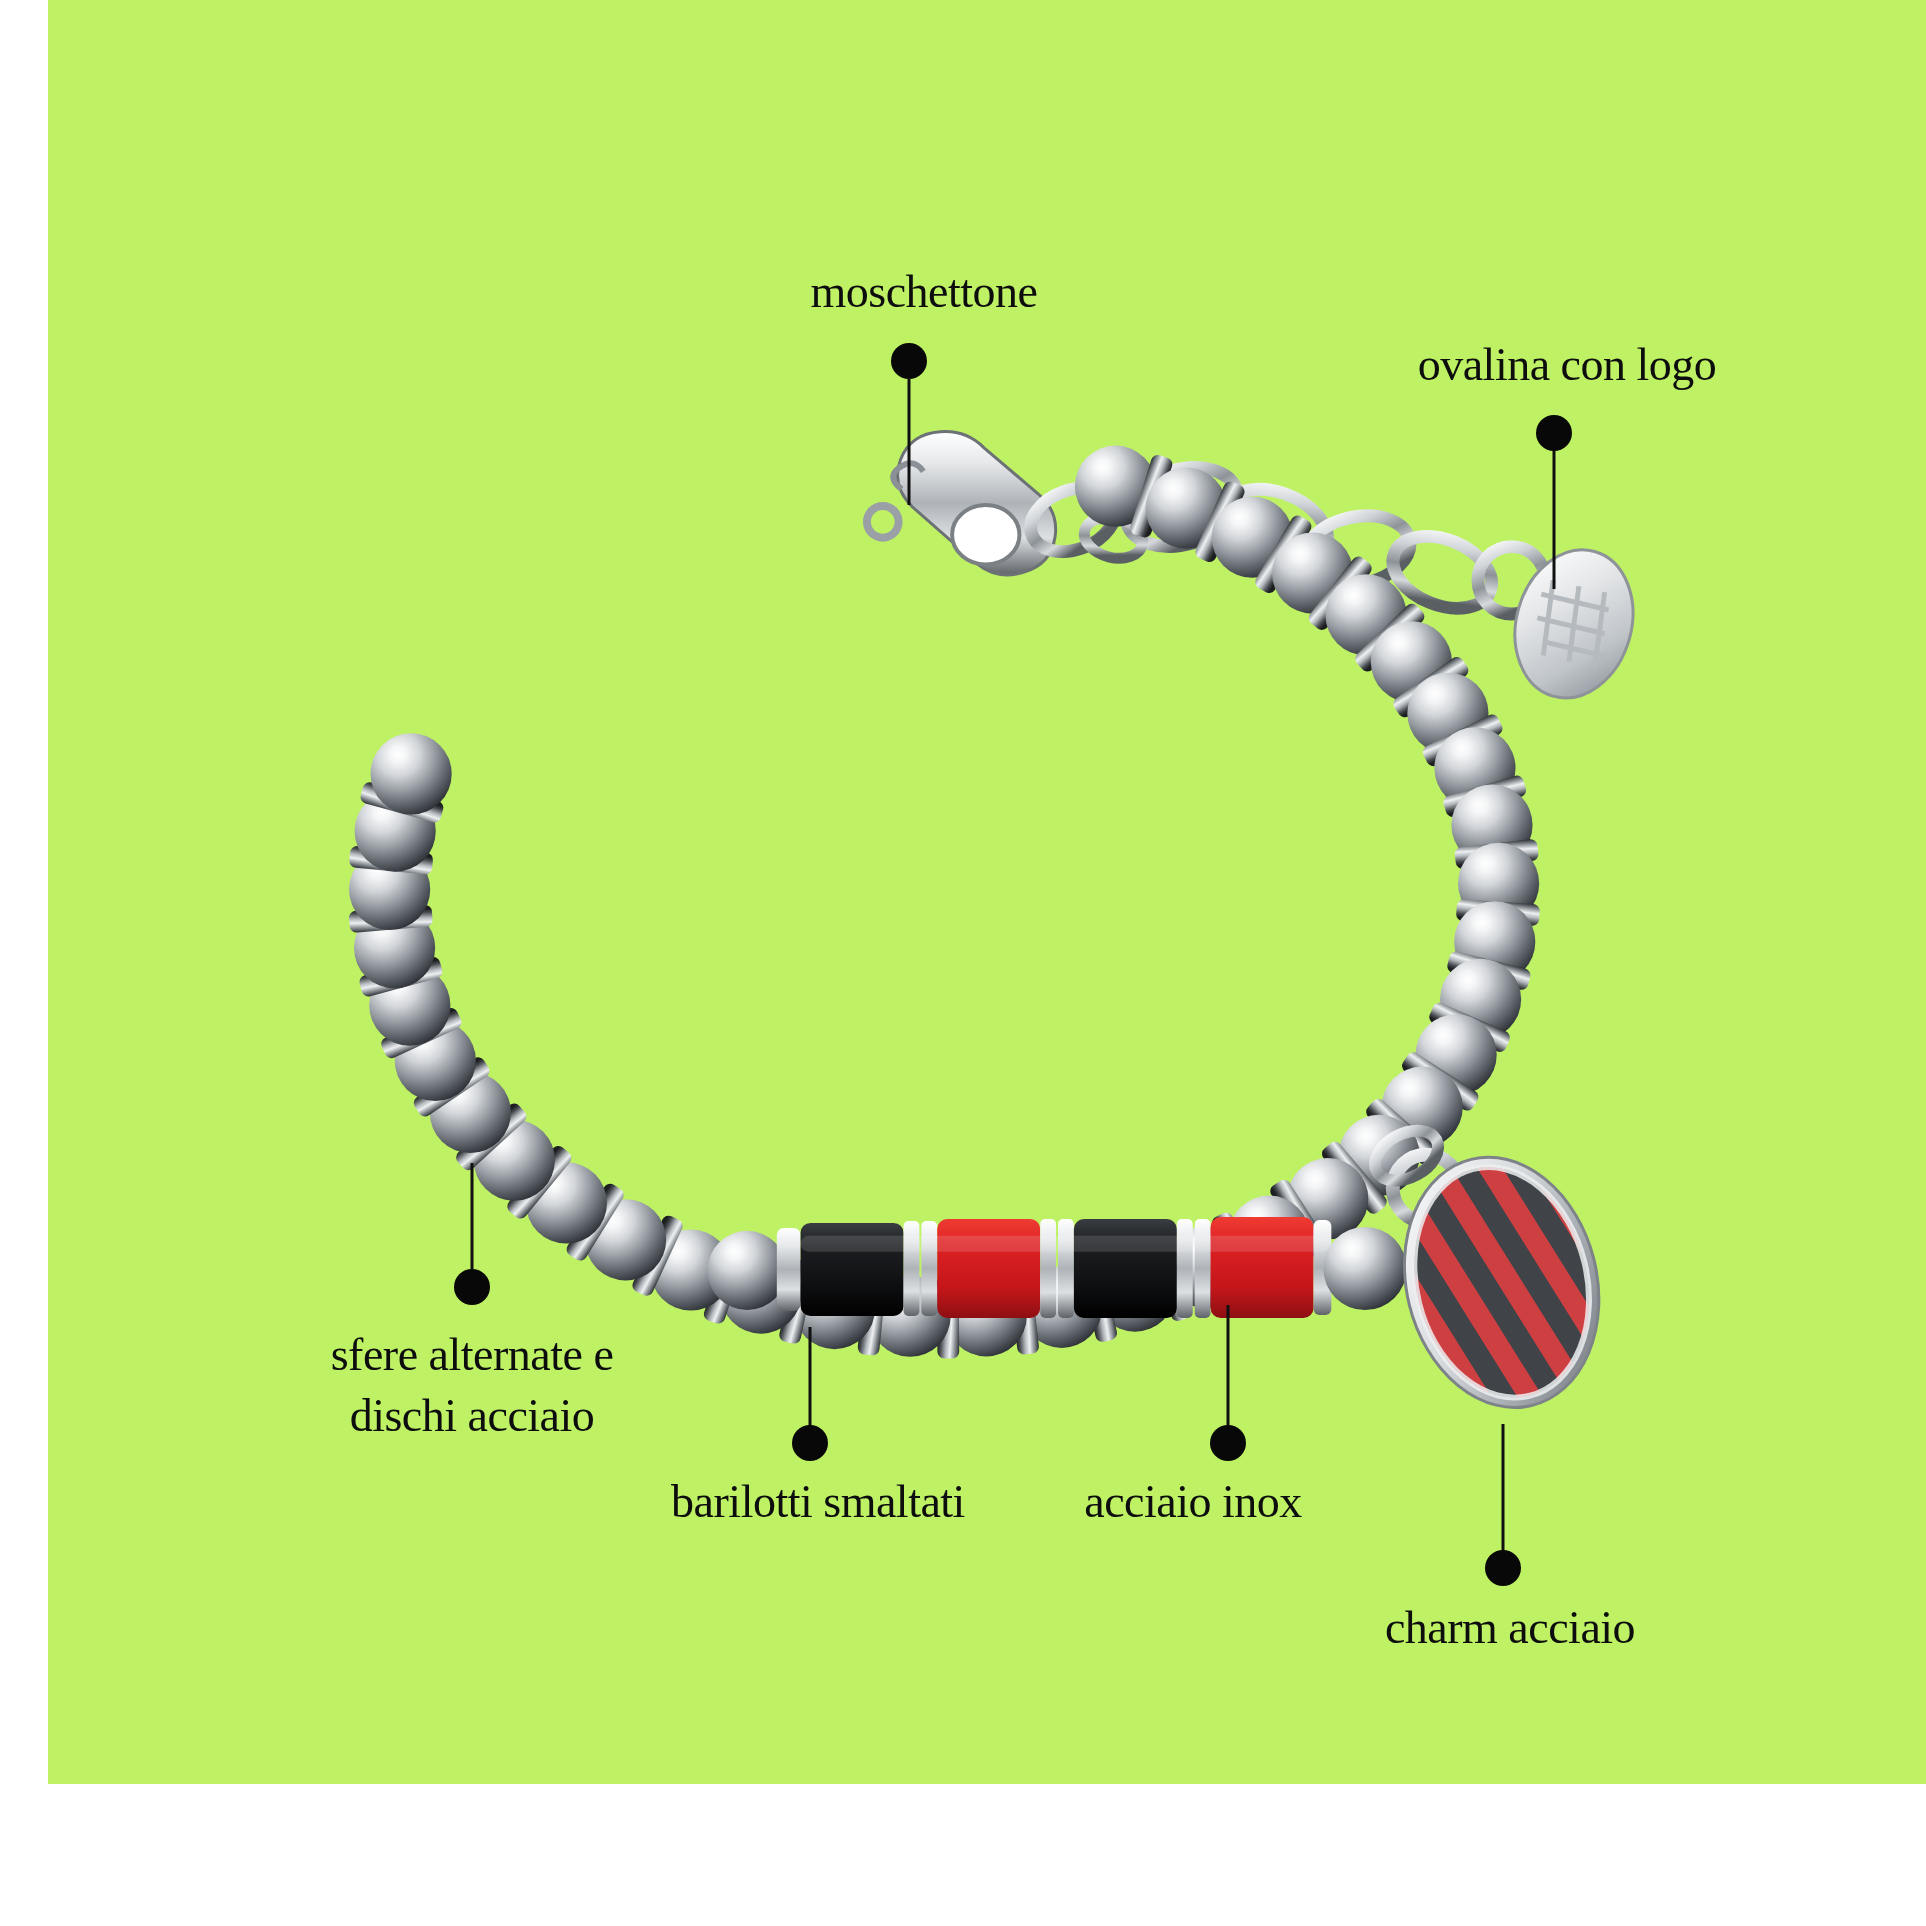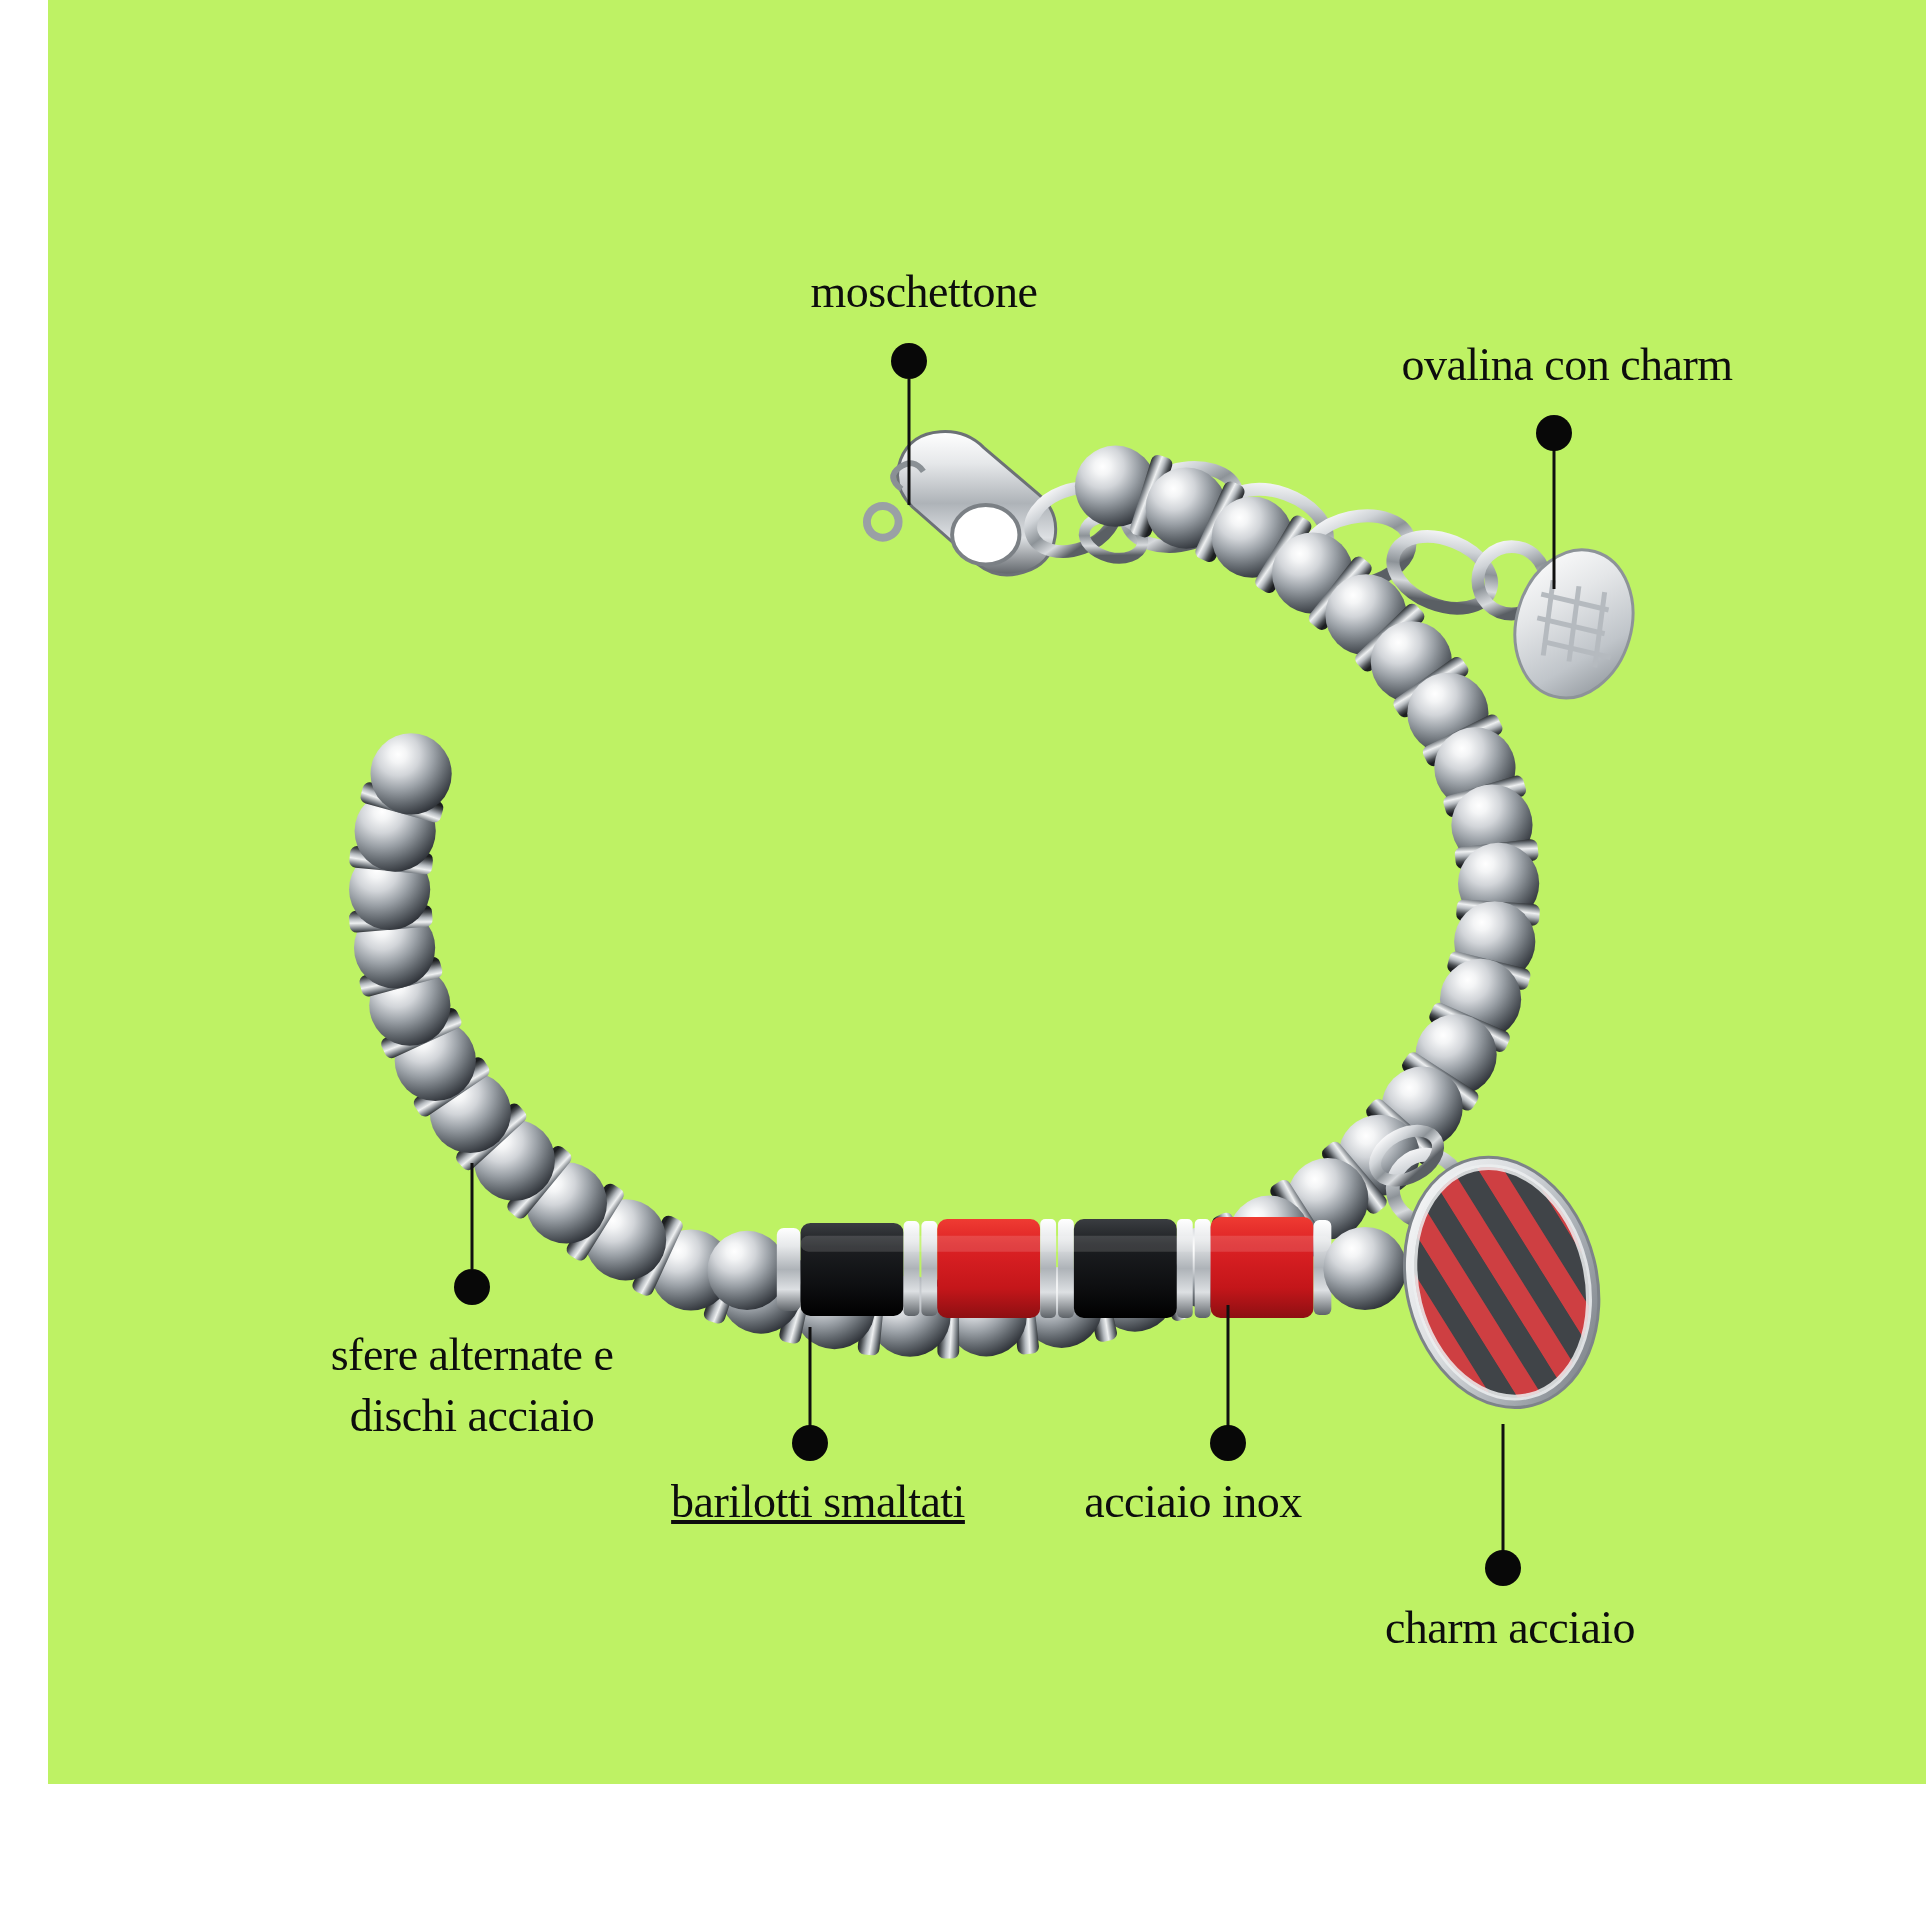--- a/index.html
+++ b/index.html
@@ -267,28 +267,28 @@
       <ellipse cx="1468" cy="1295" rx="86" ry="118" transform="rotate(-14 1468 1295)" fill="none" stroke="#eceef0" stroke-width="6" opacity="0.85"></ellipse>
     </g>
   </svg>
 
   <div id="callout-layer">
       <div class="lead-line" style="left: 861px; top: 379px; height: 126px;"></div>
       <div class="lead-dot" style="left: 861px; top: 361px;"></div>
       <div class="callout-label" style="left: 876px; top: 262px;">moschettone</div>
       <div class="lead-line" style="left: 1506px; top: 450px; height: 139px;"></div>
       <div class="lead-dot" style="left: 1506px; top: 433px;"></div>
-      <div class="callout-label" style="left: 1519px; top: 335px;">ovalina con charm</div>
+      <div class="callout-label" style="left: 1519px; top: 335px;">ovalina con logo</div>
       <div class="lead-line" style="left: 424px; top: 1163px; height: 106px;"></div>
       <div class="lead-dot" style="left: 424px; top: 1287px;"></div>
       <div class="callout-label" style="left: 424px; top: 1325px;">sfere alternate e
 dischi acciaio</div>
       <div class="lead-line" style="left: 762px; top: 1327px; height: 99px;"></div>
       <div class="lead-dot" style="left: 762px; top: 1443px;"></div>
-      <div class="callout-label" style="left: 770px; top: 1472px; text-decoration: underline;">barilotti smaltati</div>
+      <div class="callout-label" style="left: 770px; top: 1472px;">barilotti smaltati</div>
       <div class="lead-line" style="left: 1180px; top: 1305px; height: 121px;"></div>
       <div class="lead-dot" style="left: 1180px; top: 1443px;"></div>
       <div class="callout-label" style="left: 1145px; top: 1472px;">acciaio inox</div>
       <div class="lead-line" style="left: 1455px; top: 1424px; height: 127px;"></div>
       <div class="lead-dot" style="left: 1455px; top: 1568px;"></div>
       <div class="callout-label" style="left: 1462px; top: 1598px;">charm acciaio</div>
     </div>
 
 </div>
 

